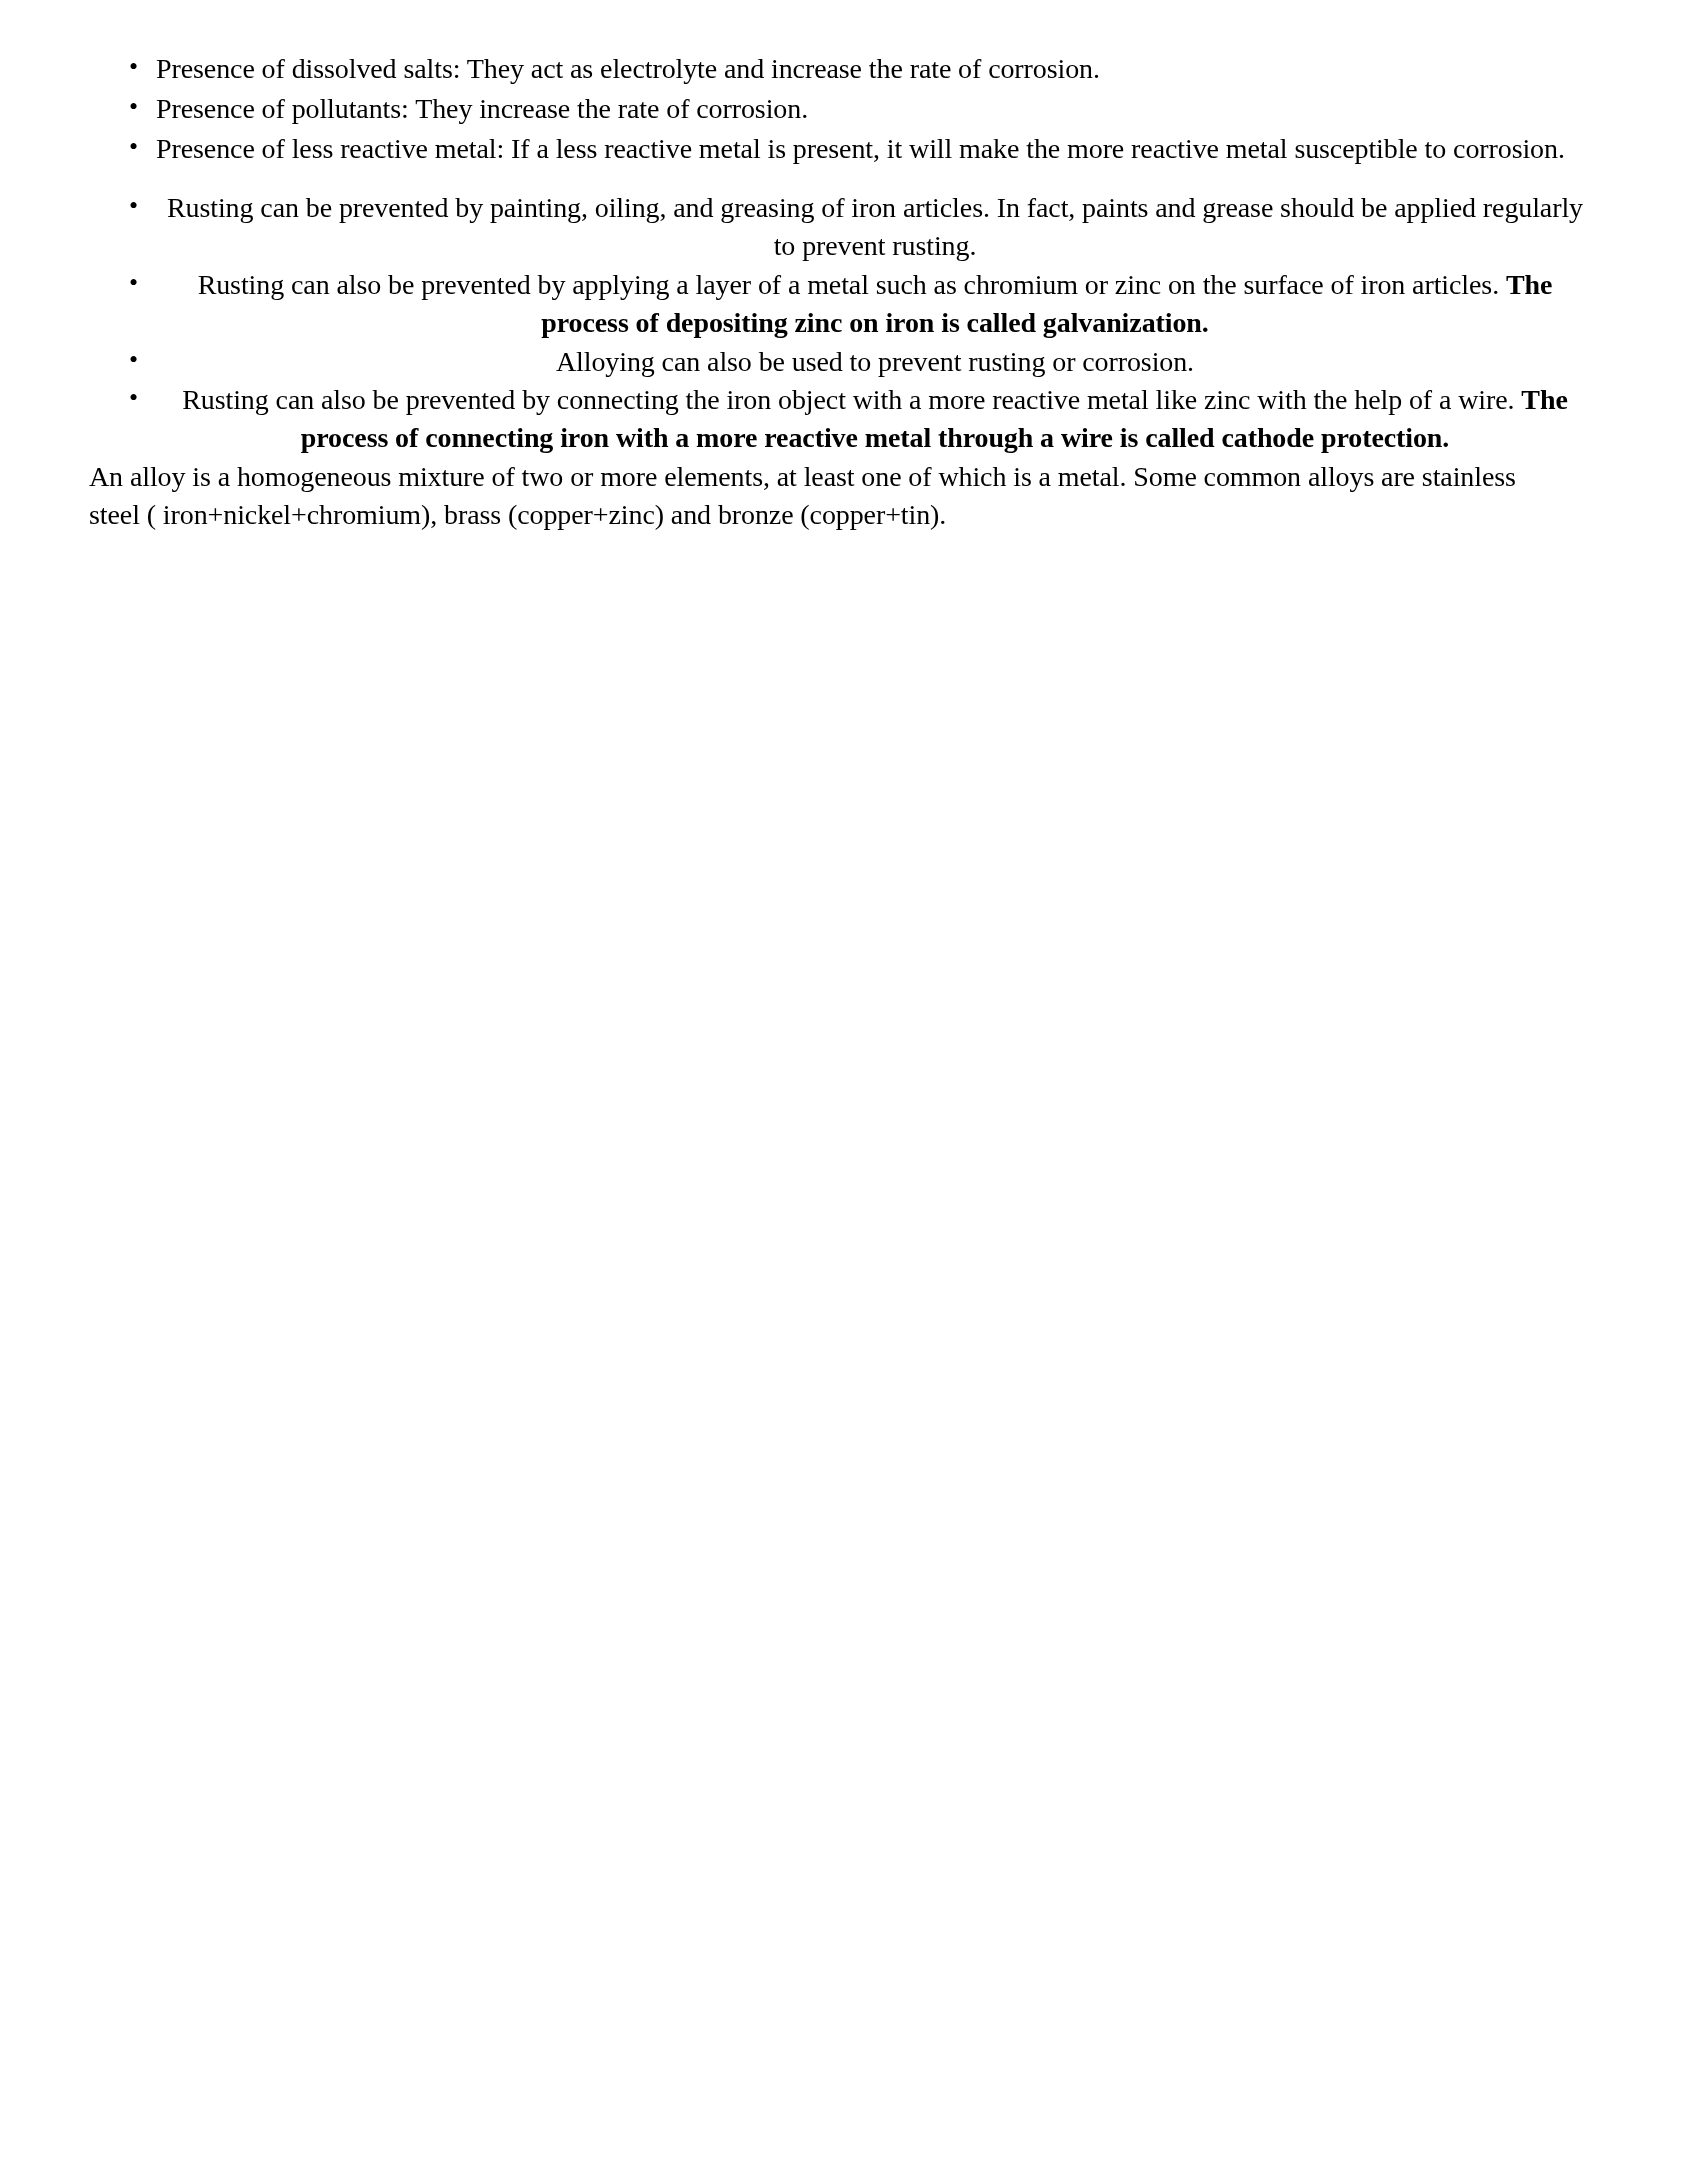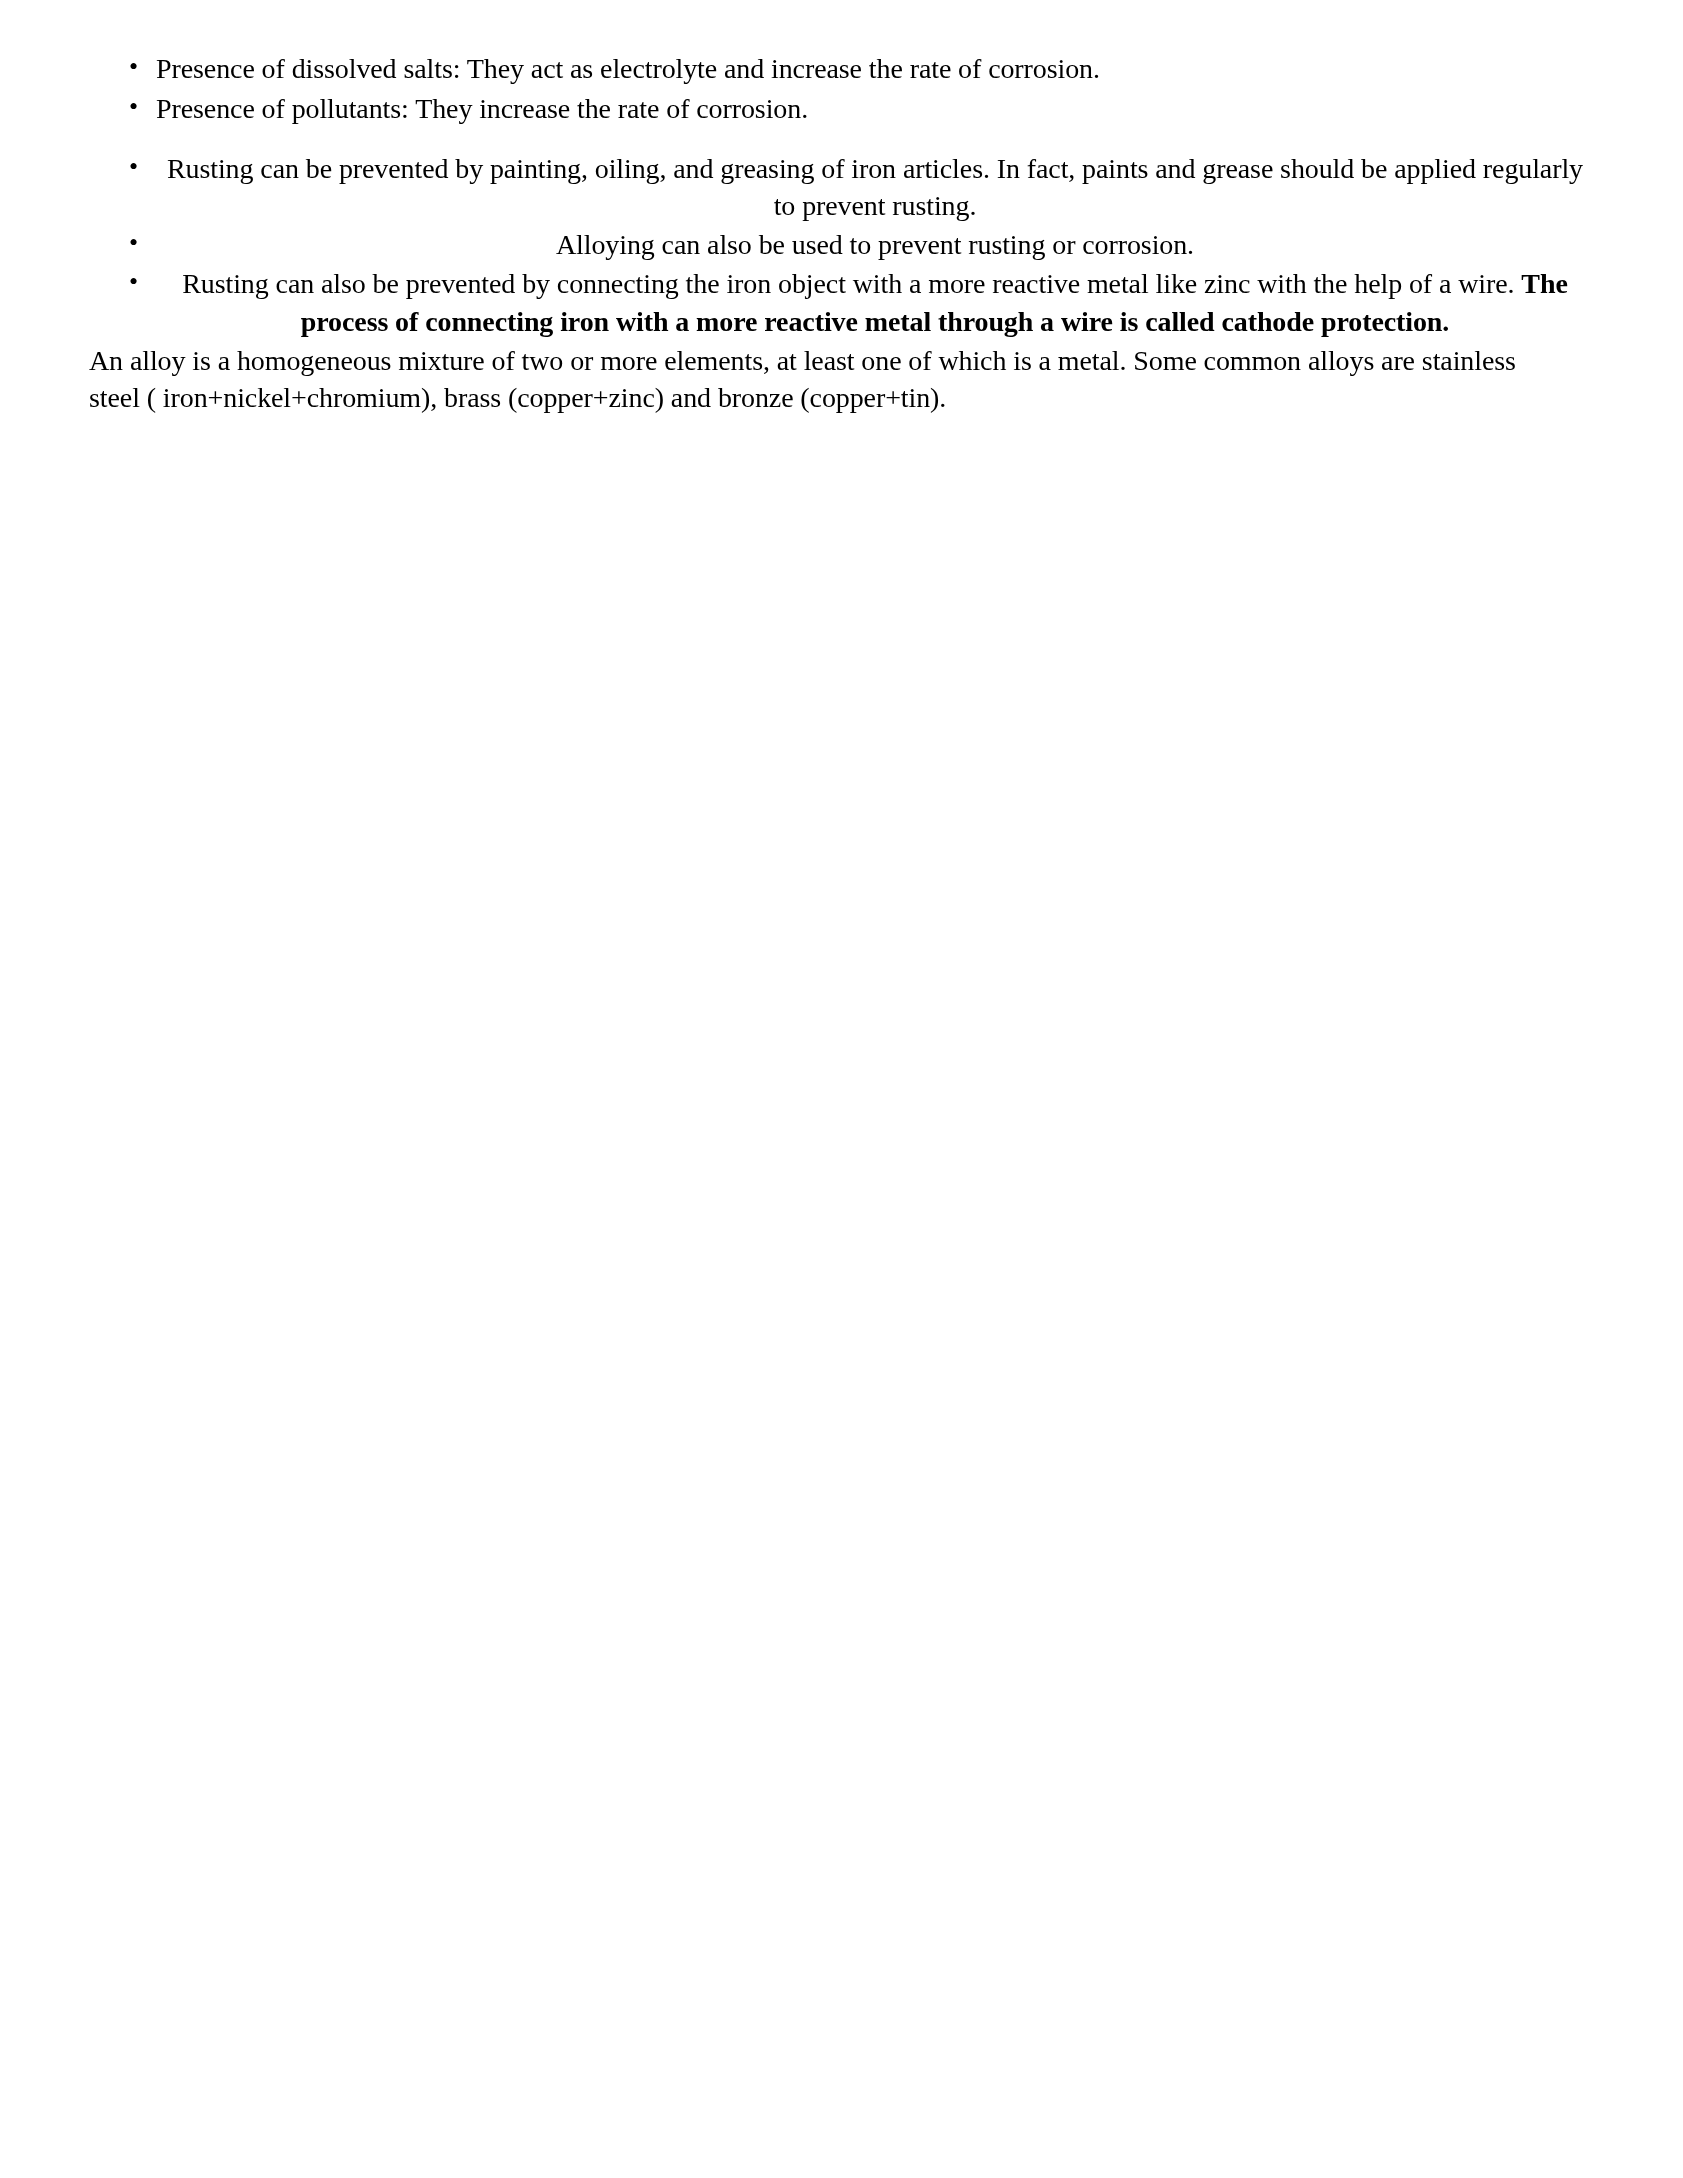--- a/index.html
+++ b/index.html
@@ -99,25 +99,27 @@
 </style>
 </head>
 <body>
 
 <div class="page">
   <div class="content">
 
     <ul class="bullet-list list-top">
       <li class="bullet-item"><span>Presence of dissolved salts:</span><span> They act as electrolyte and increase the rate of corrosion.</span></li>
       <li class="bullet-item"><span>Presence of pollutants:</span><span> They increase the rate of corrosion.</span></li>
+      <li class="bullet-item"><span>Presence of less reactive metal:</span><span> If a less reactive metal is present, it will make the more reactive metal susceptible to corrosion.</span></li>
     </ul>
 
 
     <ul class="bullet-list list-methods">
       <li class="bullet-item"><span>Rusting can be prevented by painting, oiling, and greasing of iron articles. In fact, paints and grease should be applied regularly to prevent rusting.</span><b></b><span></span></li>
+      <li class="bullet-item"><span>Rusting can also be prevented by applying a layer of a metal such as chromium or zinc on the surface of iron articles. </span><b>The process of depositing zinc on iron is called galvanization.</b><span></span></li>
       <li class="bullet-item"><span>Alloying can also be used to prevent rusting or corrosion.</span><b></b><span></span></li>
       <li class="bullet-item"><span>Rusting can also be prevented by connecting the iron object with a more reactive metal like zinc with the help of a wire. </span><b>The process of connecting iron with a more reactive metal through a wire is called cathode protection.</b><span></span></li>
     </ul>
 
     <p class="para">An alloy is a homogeneous mixture of two or more elements, at least one of which is a metal. Some common alloys are stainless steel ( iron+nickel+chromium), brass (copper+zinc) and bronze (copper+tin).</p>
 
   </div>
 </div>
 
 

